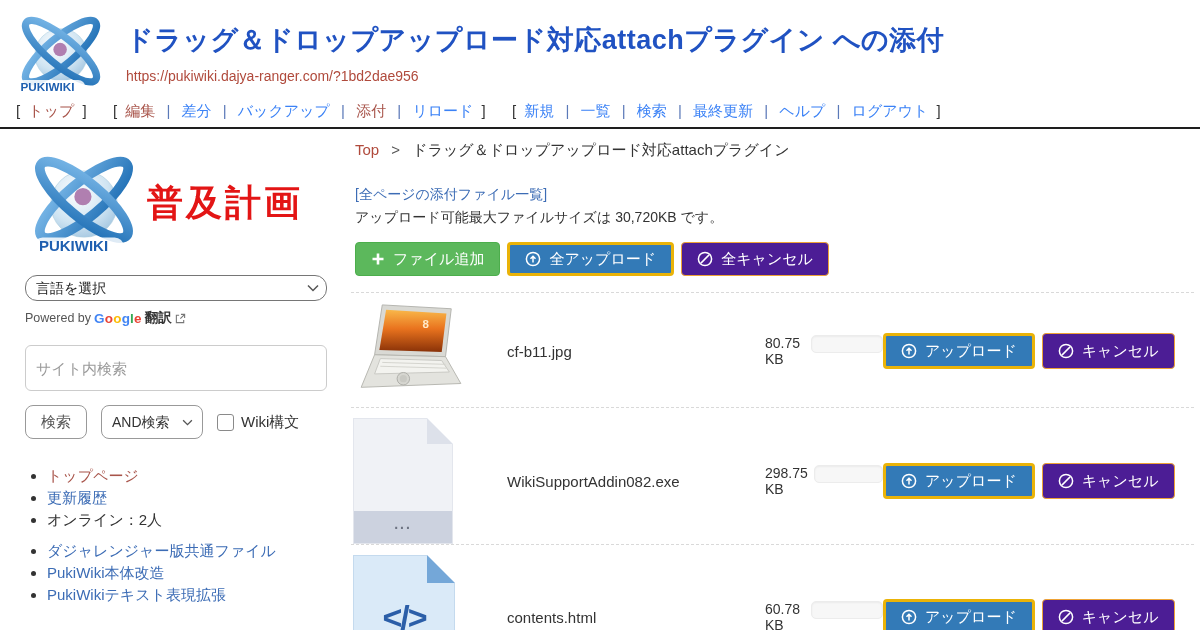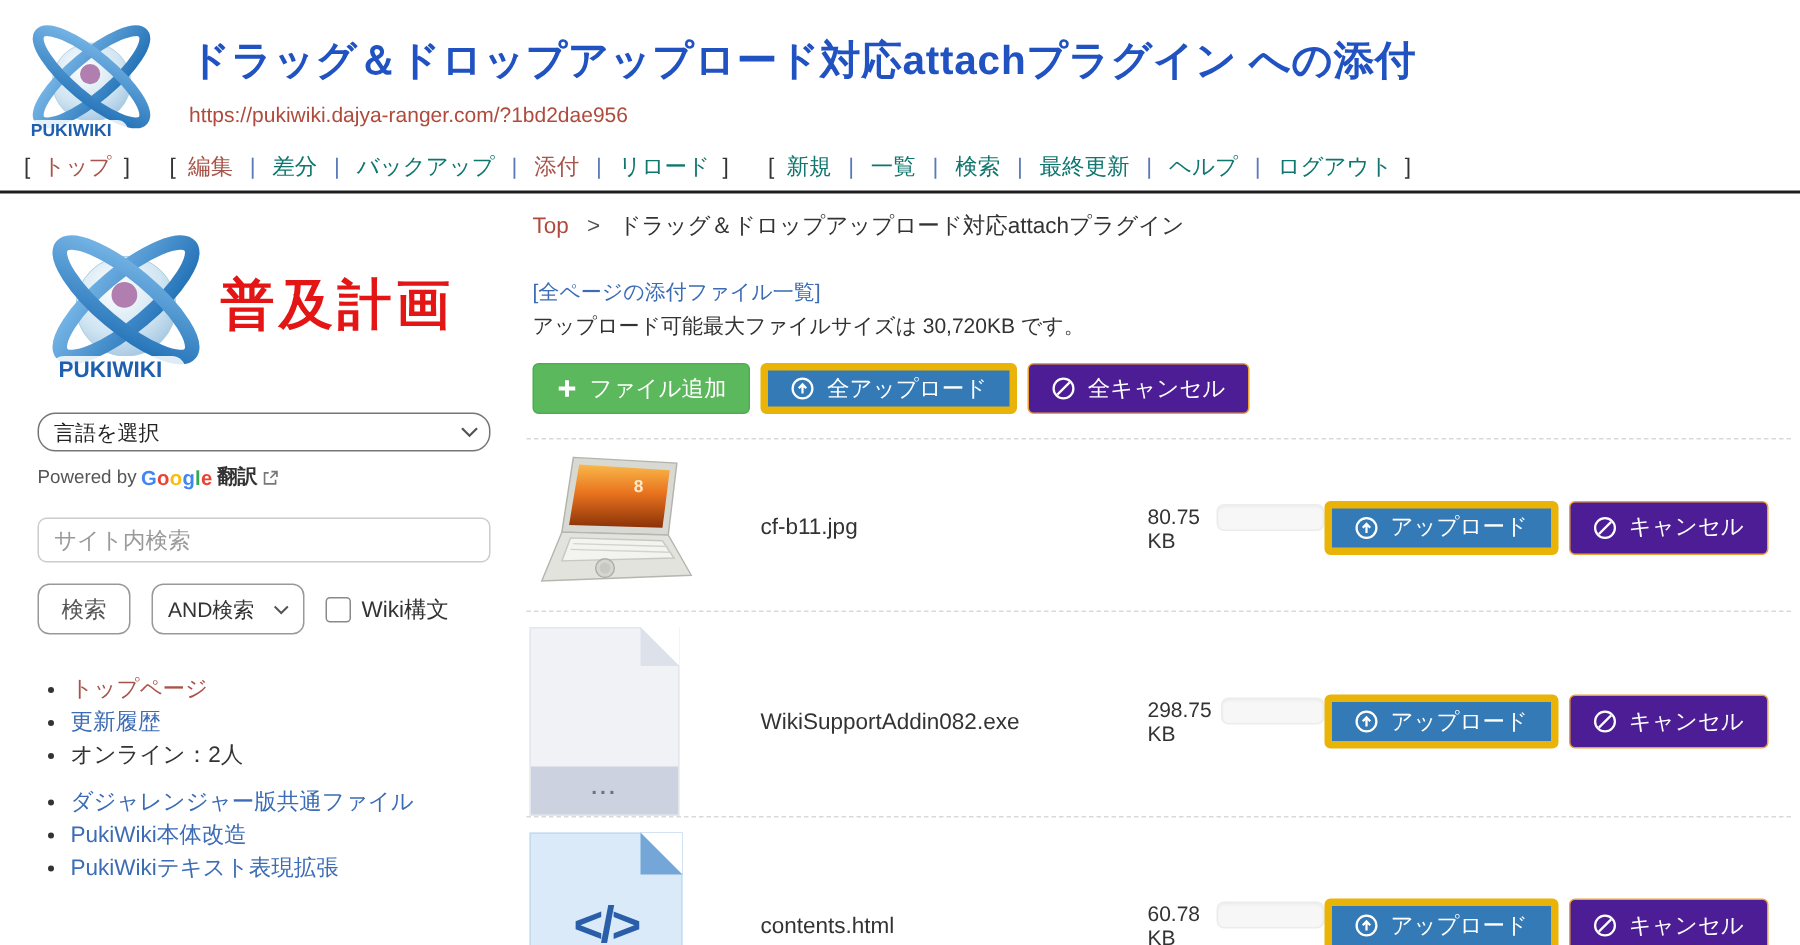--- a/index.html
+++ b/index.html
@@ -8,21 +8,21 @@
 
   
   .header { display:flex; align-items:flex-start; padding:8px 0 0 10px; }
   .logo-sm { width:102px; height:90px; flex-shrink:0; }
   .head-text { padding:14px 0 0 14px; }
   .page-title { font-size:27px; font-weight:bold; color:#2052c2; letter-spacing:.5px; }
   .page-url { display:inline-block; margin-top:10px; font-size:14px; color:#b04a3c; text-decoration:none; }
 
   .topnav { padding:4px 0 6px 12px; font-size:15px; }
   .topnav a { text-decoration:none; cursor:pointer; }
-  .topnav .blue { color:#0f766e;font-family:Liberation Serif, serif; }
+  .topnav .blue { color:#3b82f6;font-family:Liberation Serif, serif; }
   .topnav .red  { color:#a8544a; }
   .topnav .brk  { color:#333; margin:0 4px; }
   .topnav .pipe { color:#5b79b8; margin:0 7px; }
   .topnav .grp  { margin-right:14px; }
   .rule { height:2px; background:#1e1e1e; width:100%; }
 
   
   .cols { display:flex; }
   .sidebar { width:345px; flex-shrink:0; padding:14px 14px 0 25px; }
   .main { flex:1; padding:12px 6px 0 6px; }
@@ -38,21 +38,21 @@
   select { appearance:none; -webkit-appearance:none; font-family:inherit; background:#fff; color:#222; }
   .lang-select { width:302px; height:26px; font-size:14px; border:1px solid #767676; border-radius:12px; padding:0 26px 0 10px; }
   .sel-chev { position:absolute; pointer-events:none; }
   .lang-chev { right:12px; top:9px; }
 
   .powered { margin:8px 0 18px 0; font-size:12.5px; color:#555; display:flex; align-items:center; gap:3px; }
   .google { font-weight:bold; font-size:13.5px; letter-spacing:.2px; }
   .g-c0{color:#4285F4}.g-c1{color:#EA4335}.g-c2{color:#FBBC05}.g-c3{color:#4285F4}.g-c4{color:#34A853}.g-c5{color:#EA4335}
   .translate { color:#333; font-weight:bold; font-size:13.5px; }
 
-  .site-search { width:302px; height:30px; border:1px solid #ccc; border-radius:6px; font-size:15px; padding:0 10px; color:#333; font-family:inherit; }
+  .site-search { width:302px; height:46px; border:1px solid #ccc; border-radius:6px; font-size:15px; padding:0 10px; color:#333; font-family:inherit; }
   .site-search::placeholder { color:#9a9a9a; }
 
   .search-row { display:flex; align-items:center; margin-top:14px; gap:14px; }
   .btn-search { width:62px; height:34px; background:#fff; border:1px solid #999; border-radius:8px; font-size:15px; color:#555; font-family:inherit; cursor:pointer; }
   .and-wrap { position:relative; }
   .and-select { width:102px; height:34px; font-size:14px; border:1px solid #999; border-radius:8px; padding:0 24px 0 10px; color:#333; }
   .and-chev { right:10px; top:14px; }
   .chk-row { display:flex; align-items:center; gap:7px; }
   .chk { width:17px; height:17px; border:1px solid #8a8a8a; border-radius:3px; background:#fff; appearance:none; -webkit-appearance:none; }
   .chk-label { font-size:15px; color:#333; }
@@ -76,21 +76,21 @@
   .breadcrumb .sep { color:#555; margin:0 8px; }
   .breadcrumb .cur { color:#333; }
 
   .attach-link { display:inline-block; margin:26px 0 0 4px; font-size:14px; color:#3c6cb5; text-decoration:none; }
   .maxsize { margin:5px 0 0 4px; font-size:14px; color:#333; }
 
   .toolbar { display:flex; gap:7px; margin:15px 0 0 4px; }
   .btn { display:inline-flex; align-items:center; gap:8px; border:none; border-radius:4px;
          color:#fff; font-size:15px; font-family:inherit; height:34px; padding:0 15px; cursor:pointer; }
   .btn-green  { background:#5cb85c; border:1px solid #4cae4c; }
-  .btn-blue   { background:#337ab7; border:5px solid #eab308; }
+  .btn-blue   { background:#337ab7; border:3px solid #eab308; }
   .btn-orange { background:#4c1d95; border:1px solid #eea236; }
   .ic { display:block; }
 
   .filelist { margin-top:16px; }
   .frow { display:grid; grid-template-columns:156px 258px 118px 1fr; align-items:center;
           border-top:1px dashed #d9d9d9; padding:10px 0; }
   .frow-1 { height:115px; }
   .frow-2 { height:137px; }
   .frow-3 { height:140px; }
   .ficon-cell { padding-left:2px; }

